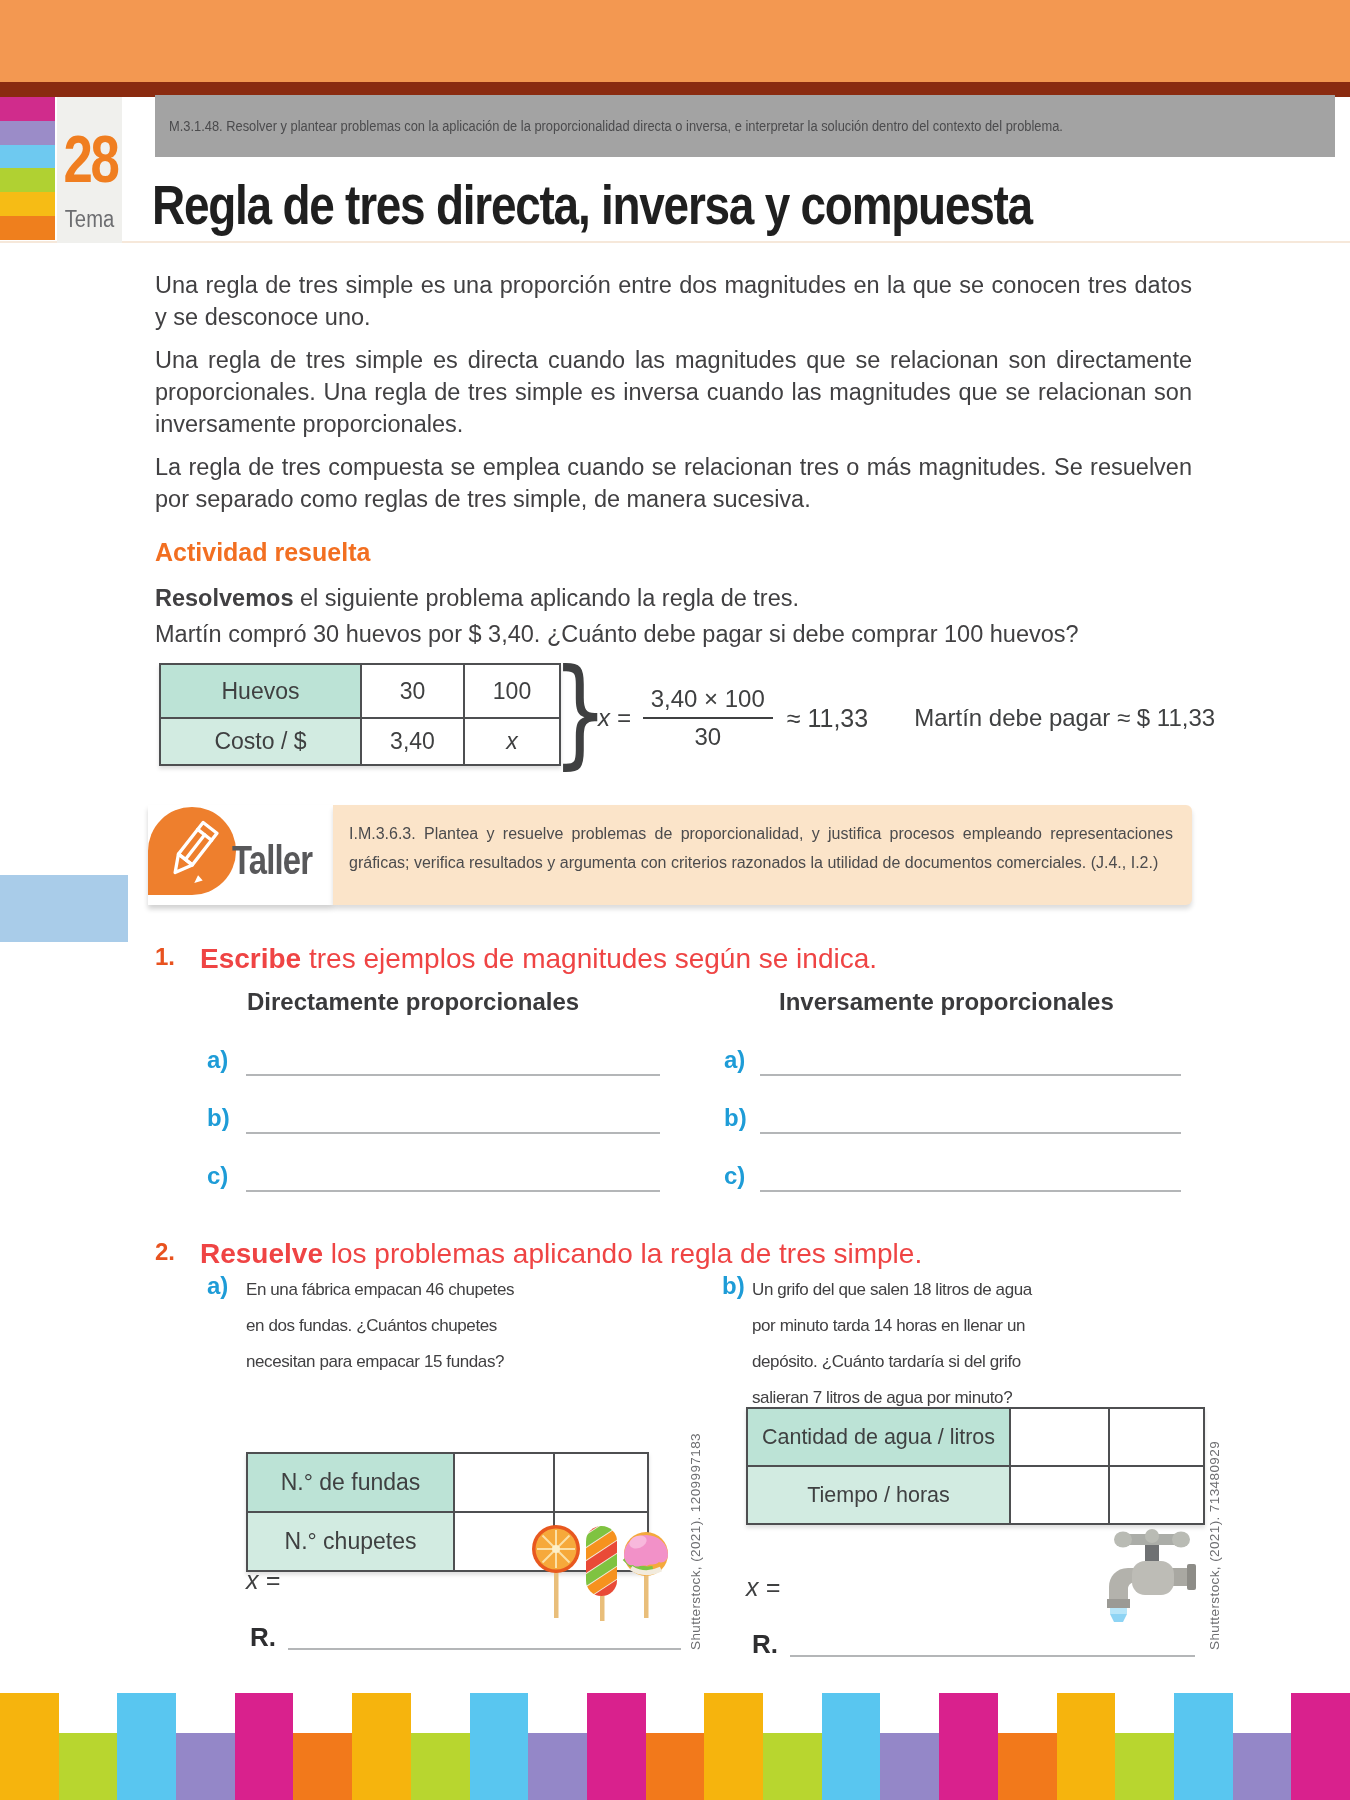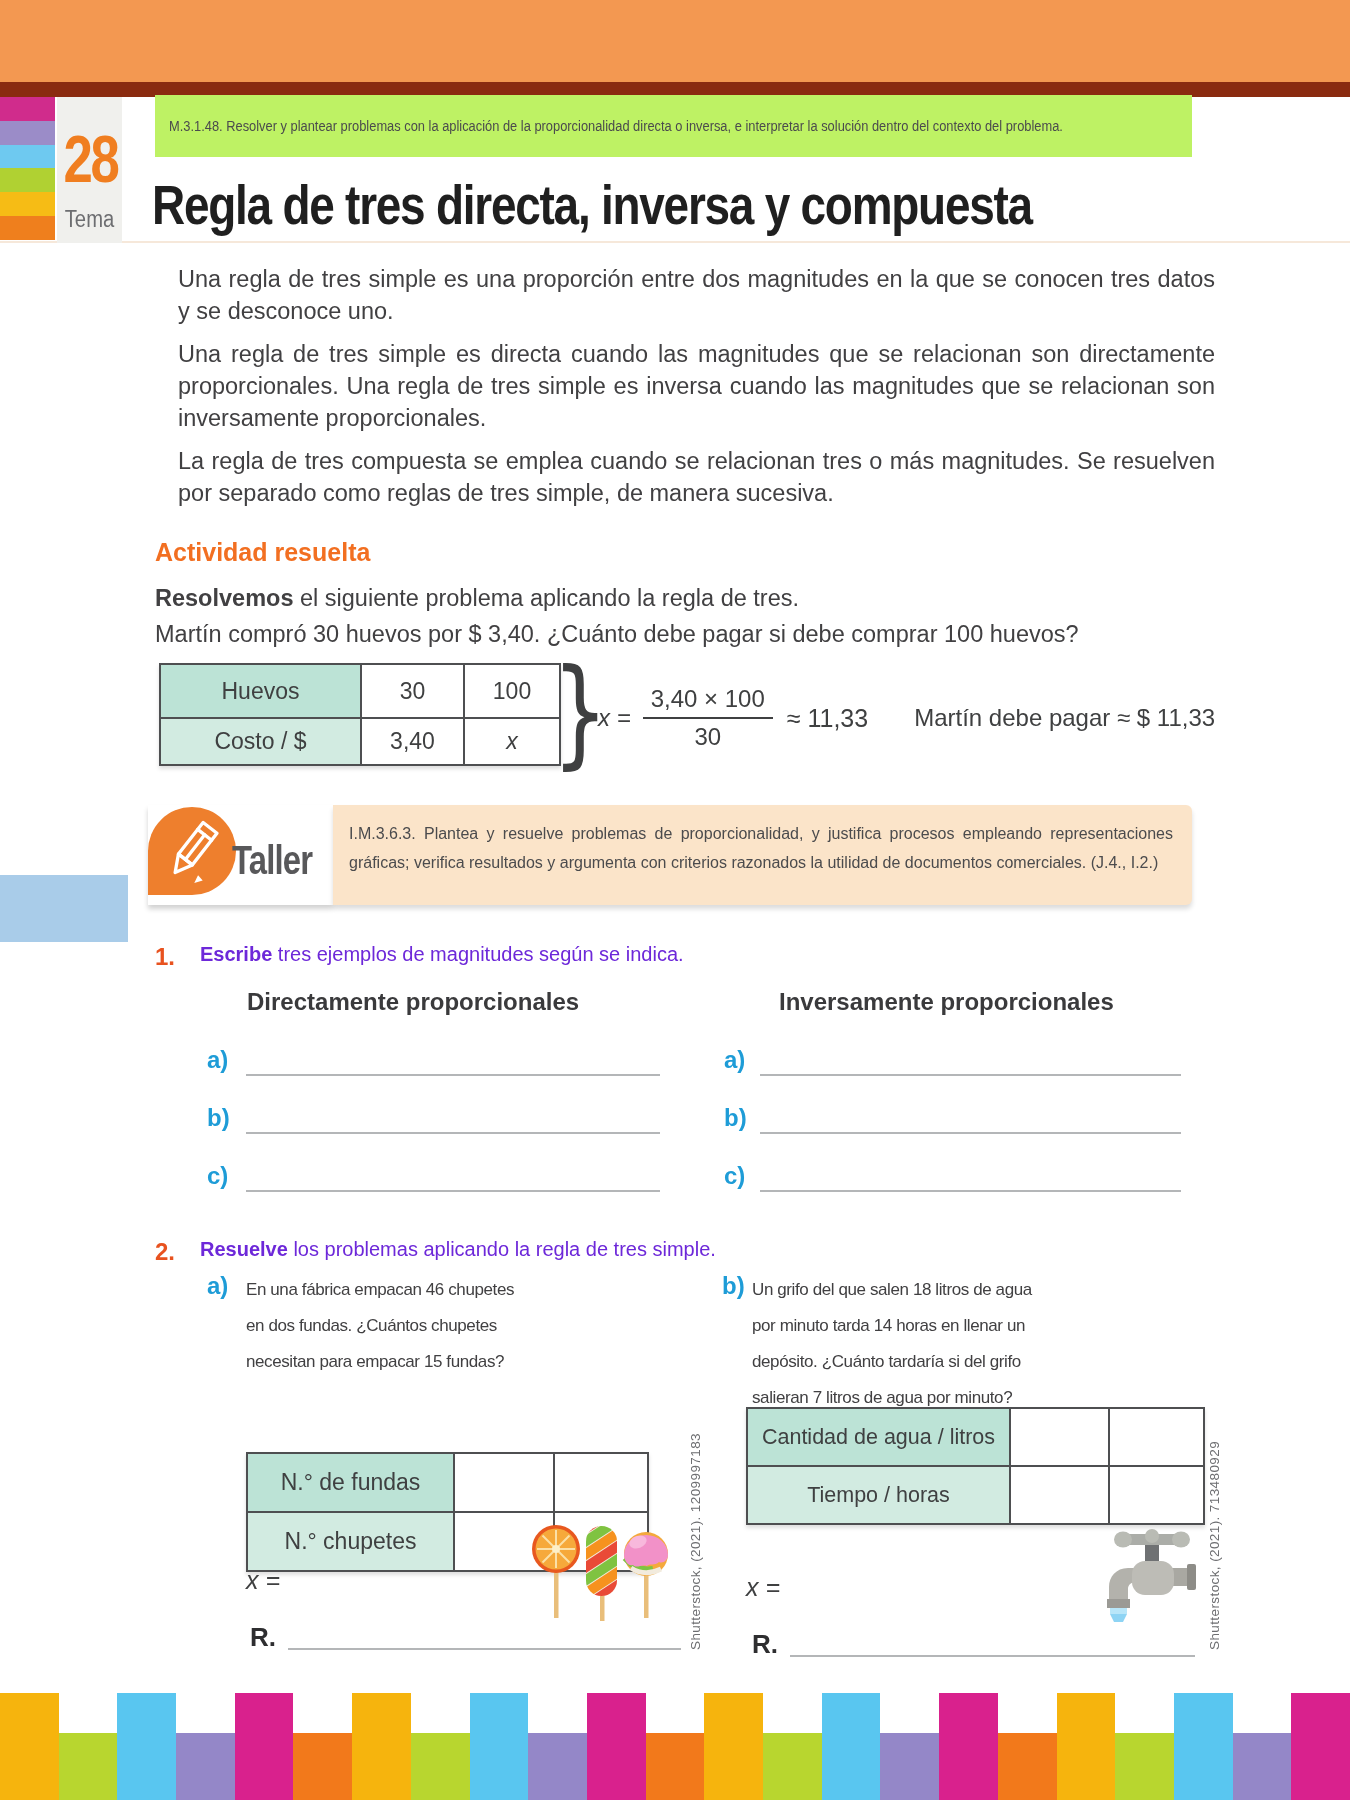--- a/index.html
+++ b/index.html
@@ -10,27 +10,27 @@
   .band-orange{left:0;top:0;width:1350px;height:83px;}
   .band-maroon{left:0;top:82px;width:1350px;height:15px;}
   .header-rule{left:0;top:241px;width:1350px;height:2px;background:#f6e8da;}
   
   .topic-box{left:57px;top:97px;width:65px;height:146px;background:#F0F0ED;text-align:center;}
   .topic-number{left:57px;top:124px;width:65px;text-align:center;font-weight:bold;font-size:66px;
                 line-height:70px;color:#F07E20;letter-spacing:-3px;transform:scaleX(.8);transform-origin:center;}
   .topic-label{left:57px;top:206px;width:65px;text-align:center;font-size:23px;color:#6D6E71;
                transform:scaleX(.88);transform-origin:center;}
   
-  .std-box{left:155px;top:95px;width:1037px;height:62px;background:#bef264;}
+  .std-box{left:155px;top:95px;width:1180px;height:62px;background:#a3a3a3;}
   .std-text{left:169px;top:117px;width:1010px;font-size:15.5px;color:#4B4B4D;white-space:nowrap;
             transform:scaleX(.83);transform-origin:left center;}
   .page-title{left:152px;top:174px;font-weight:bold;font-size:56px;line-height:62px;color:#1F1F1F;
               letter-spacing:-1.5px;transform:scaleX(.82);transform-origin:left center;white-space:nowrap;}
   
-  .intro{left:155px;top:263px;width:1037px;font-size:23.5px;line-height:32px;text-align:justify;margin-left:23px;}
+  .intro{left:155px;top:269px;width:1037px;font-size:23.5px;line-height:32px;text-align:justify;}
   .intro p{margin:0 0 11px 0;}
   .sec-heading{left:155px;top:538px;font-weight:bold;font-size:25px;color:#F26F21;}
   .lead-line{font-size:23.5px;color:#414042;}
   .b{font-weight:bold;}
   
   table.mini{position:absolute;border-collapse:collapse;table-layout:fixed;
              font-size:23px;color:#3F4041;box-shadow:0 3px 4px rgba(0,0,0,.13);}
   table.mini td{border:2px solid #4E4F51;text-align:center;vertical-align:middle;padding:0;overflow:hidden;white-space:nowrap;}
   td.m1{background:#BCE3D6;} td.m2{background:#D2EBE1;} td.it{font-style:italic;}
   .brace{left:552px;top:648px;font-family:"DejaVu Sans",sans-serif;font-size:118px;line-height:128px;
@@ -50,21 +50,21 @@
   .taller-label{left:232px;top:838px;font-weight:bold;font-size:40px;color:#58585A;letter-spacing:-1px;
                 transform:scaleX(.82);transform-origin:left center;}
   .taller-text{left:349px;top:819px;width:824px;font-size:16px;line-height:29px;text-align:justify;color:#4B4B4D;}
   
   .badge{left:0;top:875px;width:128px;height:67px;background:#A9CCE9;}
   .badge-dots{left:4px;top:906px;width:46px;height:0;border-top:4px dotted #ffffff;}
   .badge-dot{left:52px;top:901px;width:13px;height:13px;border-radius:50%;background:#ffffff;}
   .badge-num{left:76px;top:888px;font-size:30px;color:#323234;}
   
   .num-orange{position:absolute;font-weight:bold;font-size:24px;color:#E8521F;}
-  .lead{position:absolute;font-size:20px;color:#6d28d9;}
+  .lead{position:absolute;font-size:28px;color:#ef4444;}
   .colhead{position:absolute;font-weight:bold;font-size:24px;color:#3A3A3C;}
   .abc{position:absolute;font-weight:bold;font-size:24px;color:#1E9CD7;}
   .fline{position:absolute;height:0;border-top:2px solid #B4B6B8;}
   .prob{position:absolute;font-size:17px;line-height:36px;letter-spacing:-0.4px;color:#414042;white-space:nowrap;}
   .xeq{position:absolute;font-size:25px;font-style:italic;color:#3F4041;}
   .rlab{position:absolute;font-weight:bold;font-size:26px;color:#2E2E30;}
   .credit{position:absolute;writing-mode:vertical-rl;transform:rotate(180deg);font-size:13.5px;
           letter-spacing:.4px;color:#6D6E71;white-space:nowrap;}
   .stripe{position:absolute;}
   .sq{position:absolute;left:0;width:55px;}

